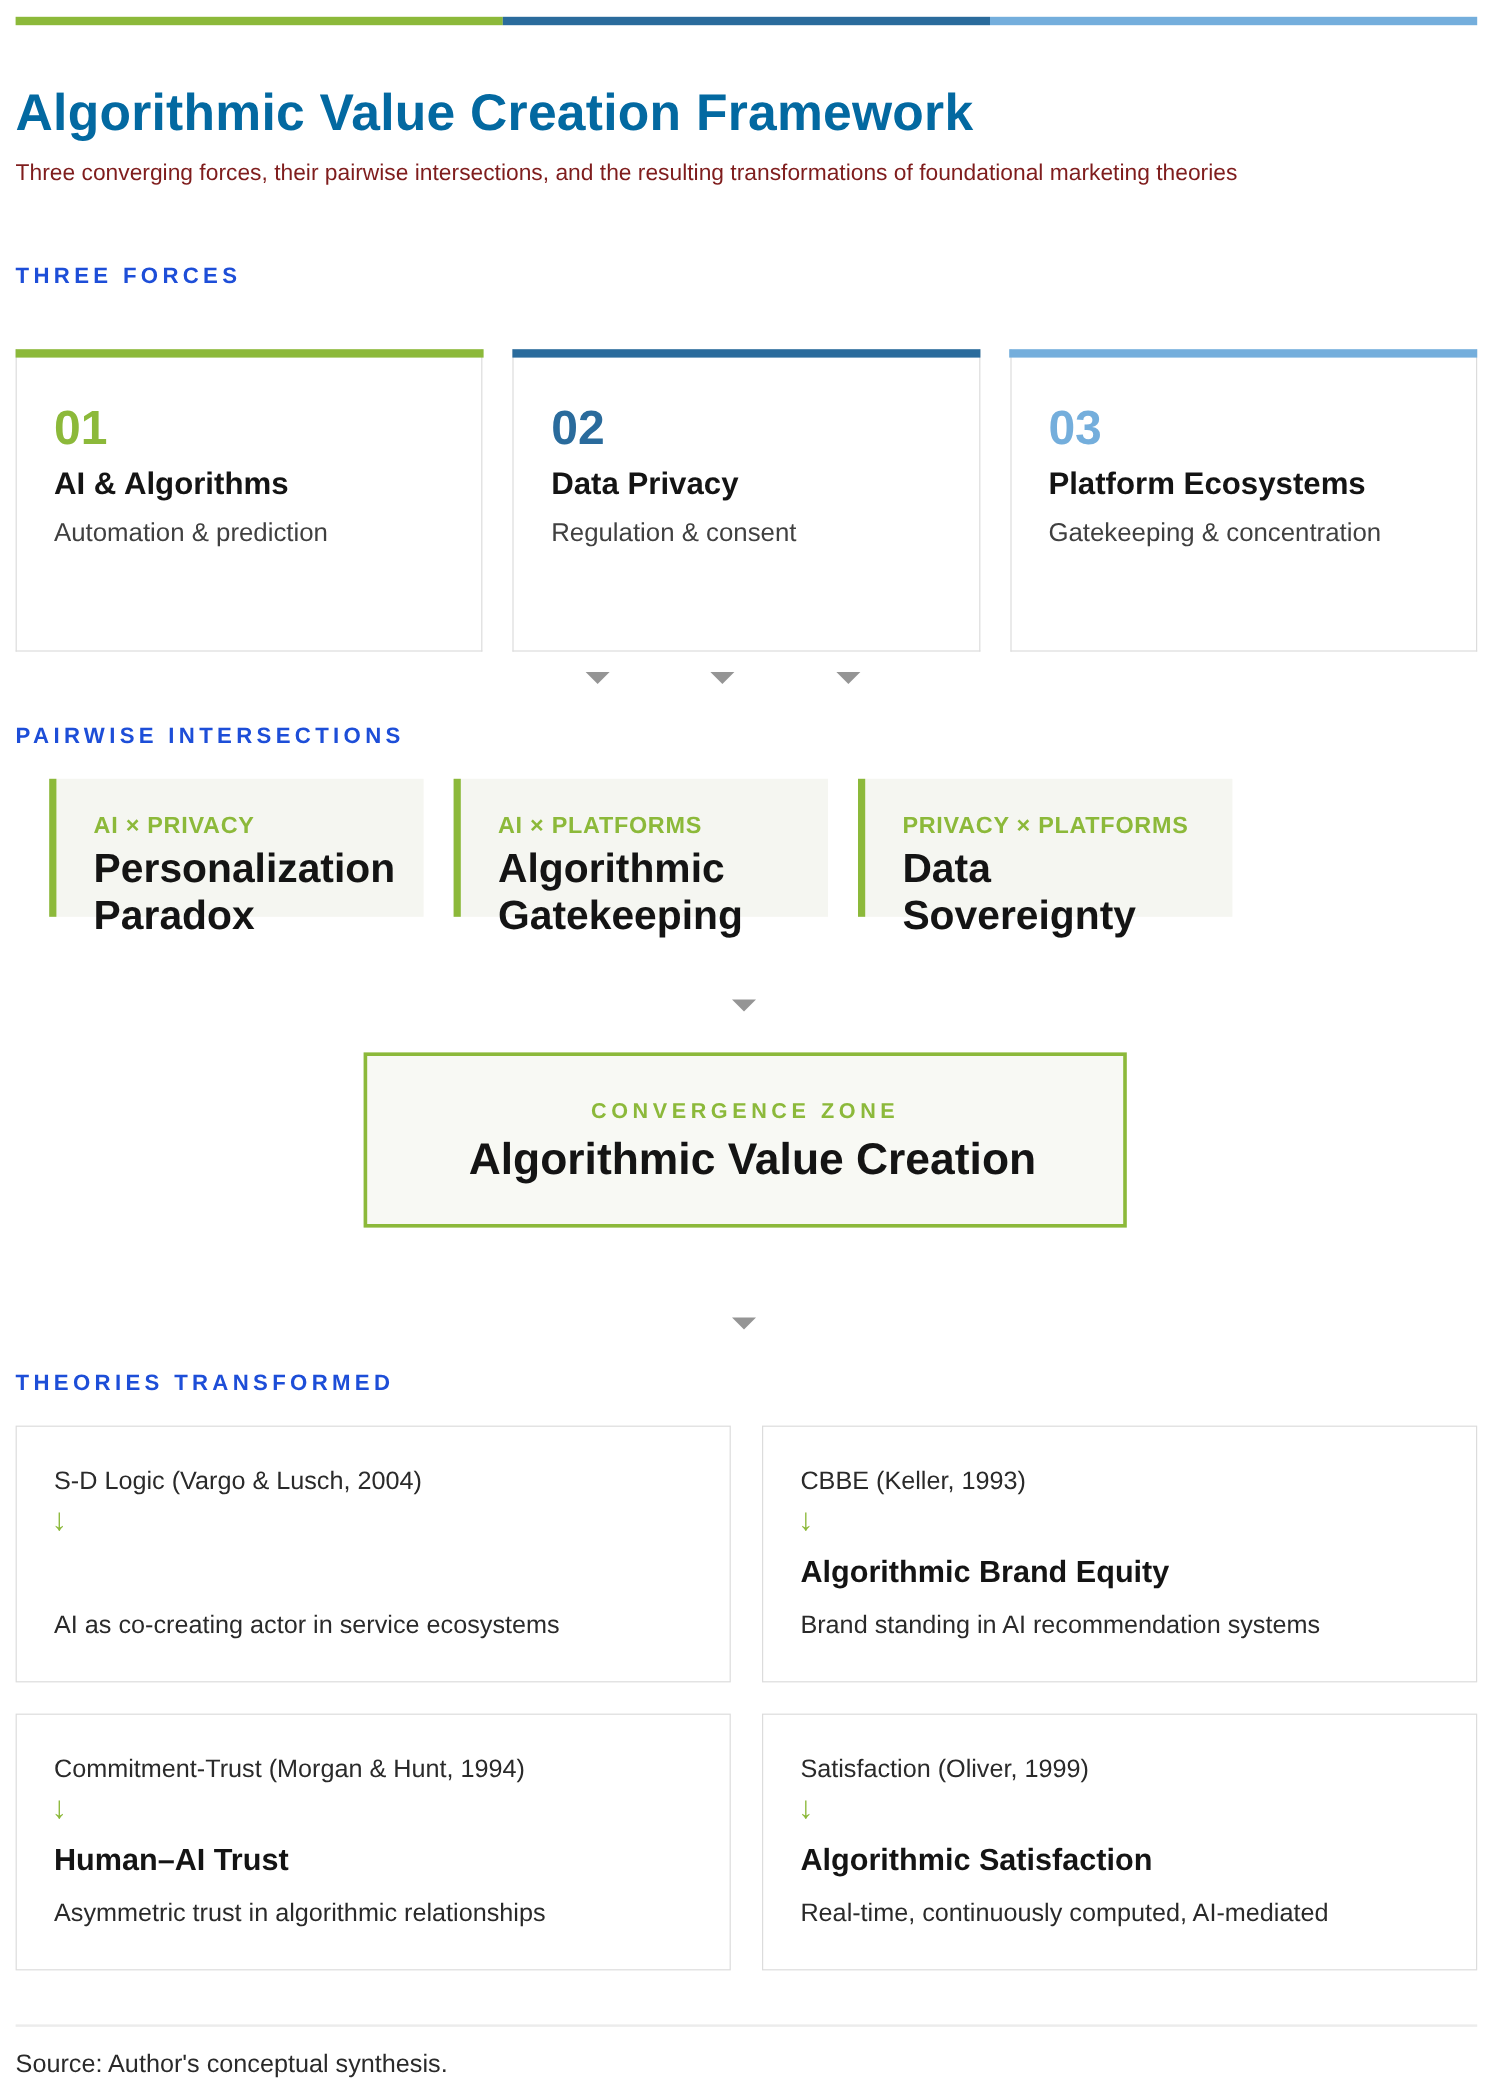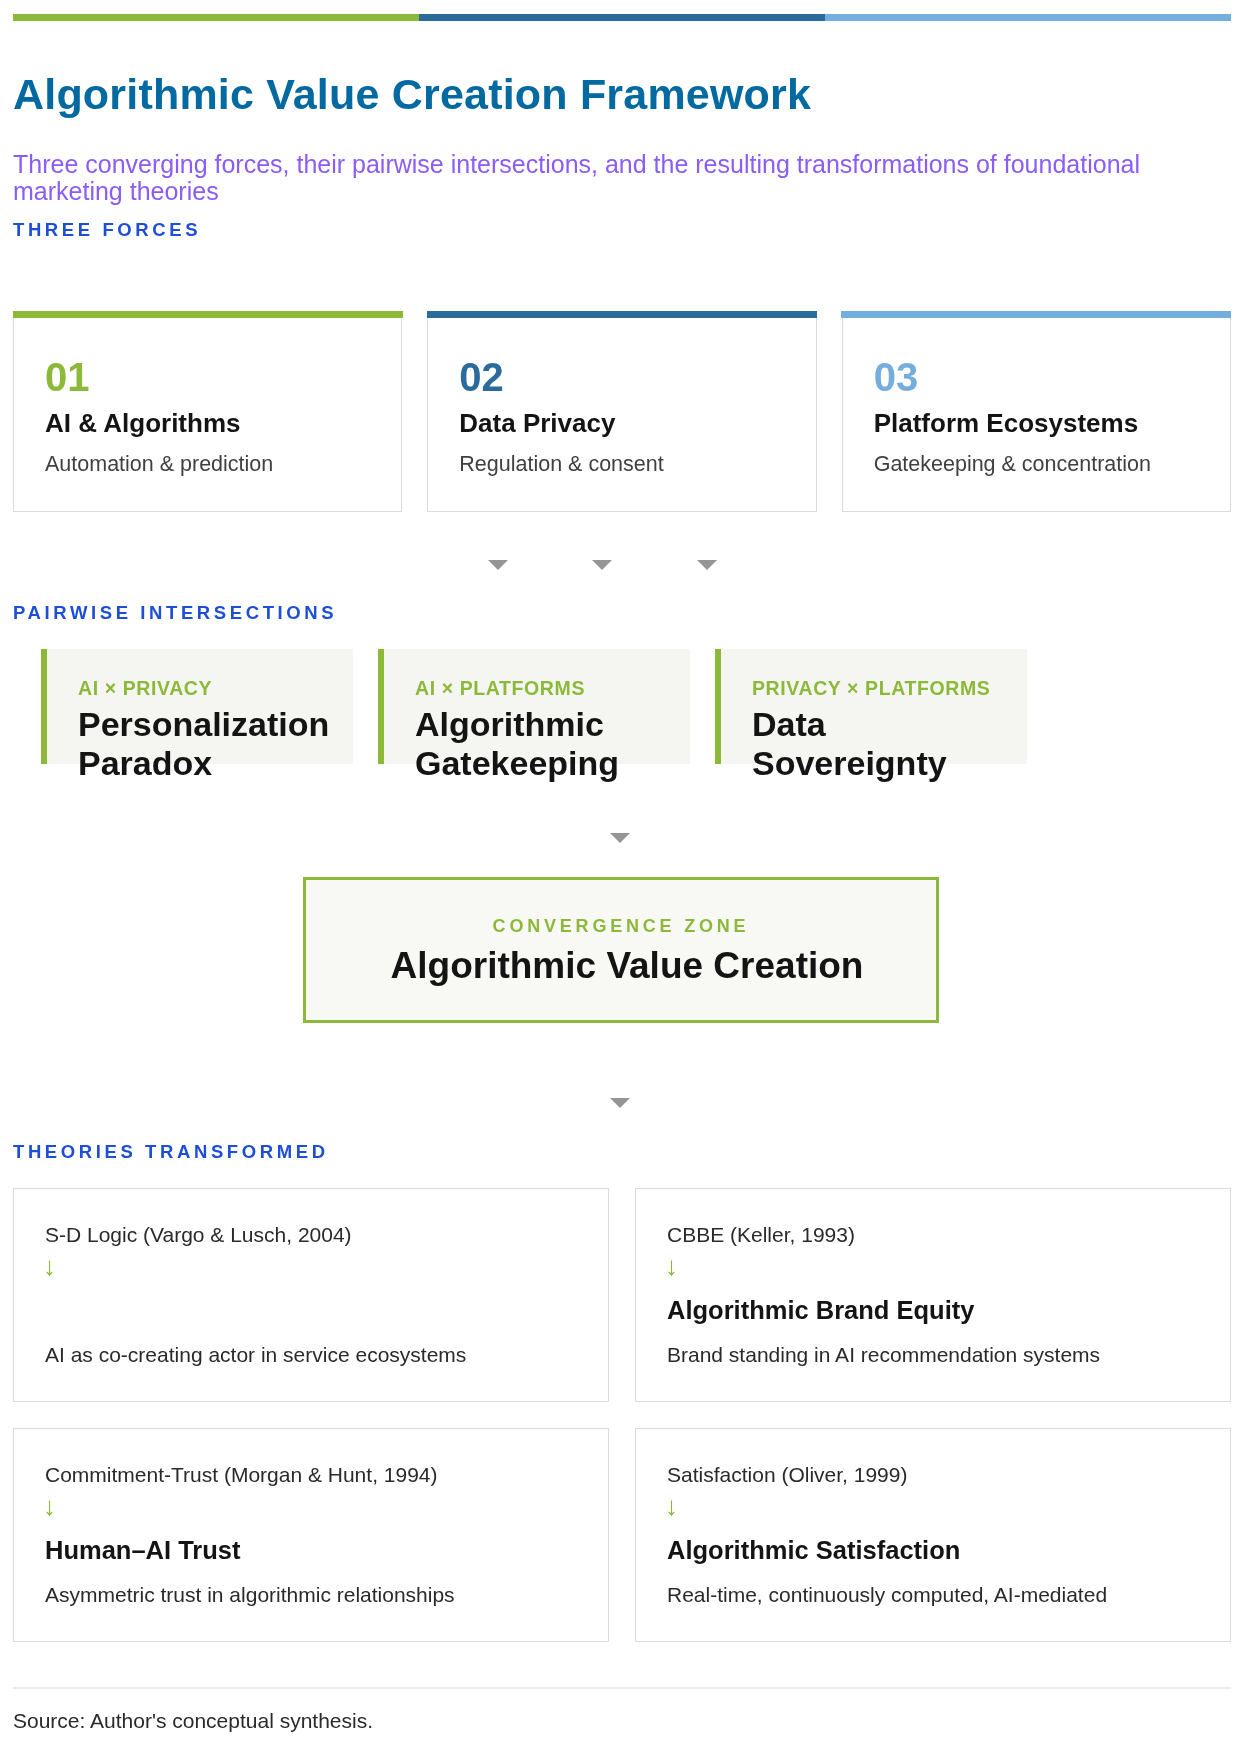--- a/index.html
+++ b/index.html
@@ -11,28 +11,28 @@
     color: #1a1a1a;
     position: relative;
     overflow: hidden;
   }
   .page { position: absolute; left: 13px; top: 0; width: 1218px; }
 
   .topbar { position: absolute; top: 14px; left: 0; width: 1218px; height: 7px; display: flex; }
   .topbar span { flex: 1; height: 7px; }
 
   .title { position: absolute; top: 70px; left: 0; font-size: 43px; font-weight: bold; color: #0369a1; letter-spacing: 0.2px; }
-  .subtitle { position: absolute; top: 131px; left: 0; width: 1140px; font-size: 25px; line-height: 27px; color: #8b5cf6; margin-top: 20px; }
+  .subtitle { position: absolute; top: 131px; left: 0; width: 1140px; font-size: 19px; line-height: 27px; color: #7f1d1d; }
 
   .section-label { position: absolute; left: 0; font-size: 18.5px; font-weight: bold; color: #1d4ed8; letter-spacing: 3.6px; }
 
   
   .forces { position: absolute; top: 291px; left: 0; width: 1218px; display: flex; gap: 25px; }
   .force-card {
-    flex: 1; height: 201px; border: 1.5px solid #dcdcdc; border-top: none; position: relative; background: #fff; margin-top: 20px;
+    flex: 1; height: 252px; border: 1.5px solid #dcdcdc; border-top: none; position: relative; background: #fff;
   }
   .force-card .bar { position: absolute; left: -1.5px; right: -1.5px; top: 0; height: 7px; }
   .force-card .num { position: absolute; top: 44px; left: 31px; font-size: 40px; font-weight: bold; }
   .force-card .name { position: absolute; top: 97px; left: 31px; font-size: 26px; font-weight: bold; color: #141414; }
   .force-card .desc { position: absolute; top: 141px; left: 31px; font-size: 21.5px; color: #404040; }
 
   .tri {
     position: absolute; width: 0; height: 0;
     border-left: 10px solid transparent; border-right: 10px solid transparent;
     border-top: 10px solid #959595;

